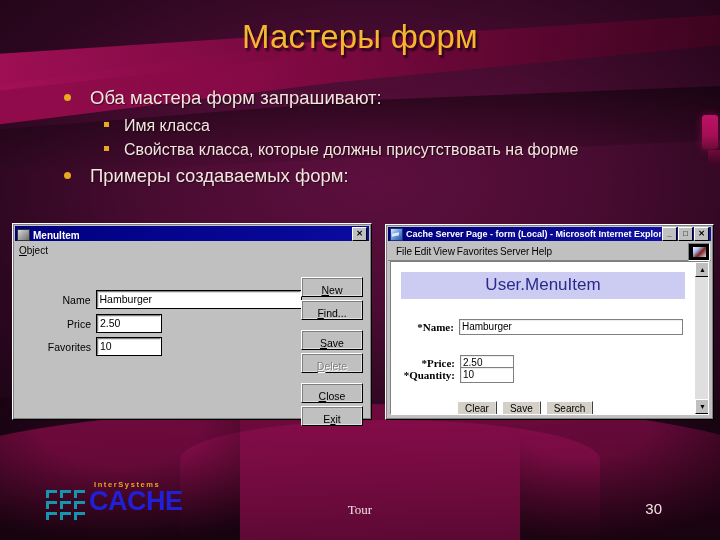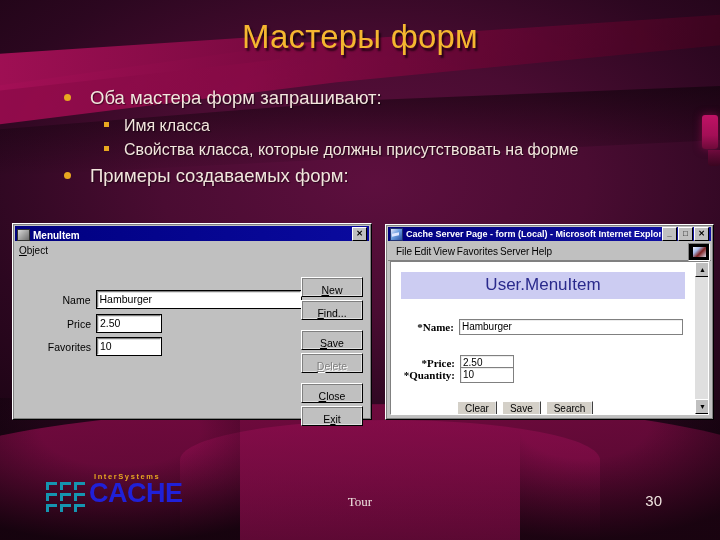--- a/index.html
+++ b/index.html
@@ -311,21 +311,21 @@
     background: #c0c0c0;
     border-top: 1px solid #fff; border-left: 1px solid #fff;
     border-right: 1px solid #000; border-bottom: 1px solid #000;
     font-size: 7px; display: flex; align-items: center; justify-content: center;
     color: #000;
   }
   .vscroll .arrow.up { top: 0; }
   .vscroll .arrow.dn { bottom: 0; }
 
   
-  #footer { position: absolute; left: 0; bottom: 12px; width: 720px; height: 66px; z-index: 7; }
+  #footer { position: absolute; left: 0; bottom: 4px; width: 720px; height: 66px; z-index: 7; }
   #logo { position: absolute; left: 46px; top: 8px; width: 140px; height: 46px; }
   #logo .inter {
     position: absolute; left: 48px; top: 2px;
     font-size: 7.5px; font-weight: bold; letter-spacing: 1.6px;
     color: #e8a820;
     font-family: "Liberation Sans", sans-serif;
   }
   #logo .cache {
     position: absolute; left: 43px; top: 10px;
     font-size: 27px; font-weight: bold; letter-spacing: -0.5px;

